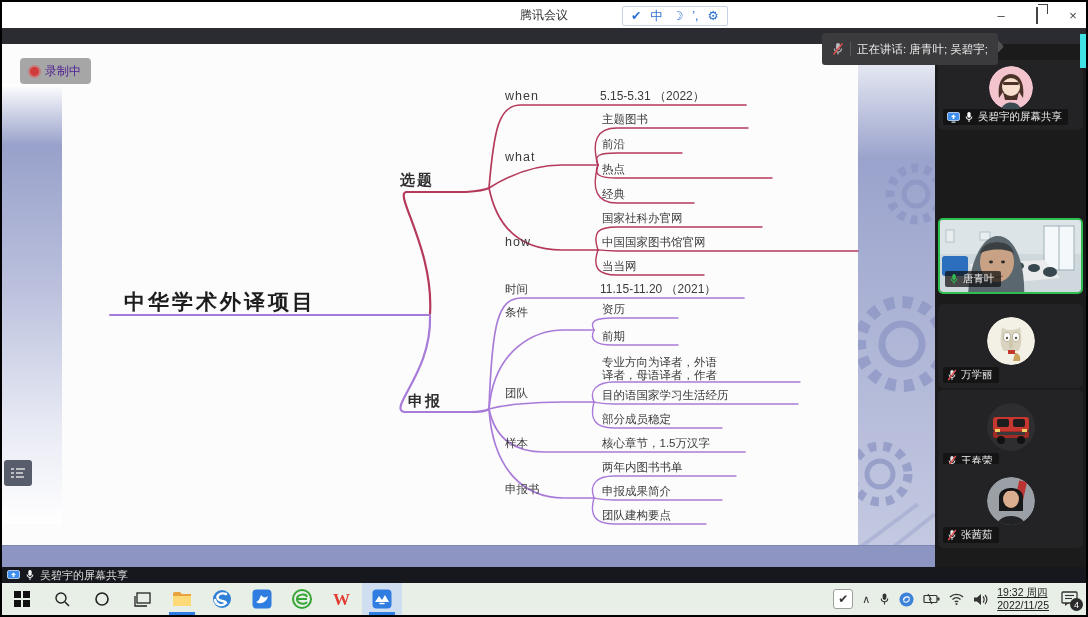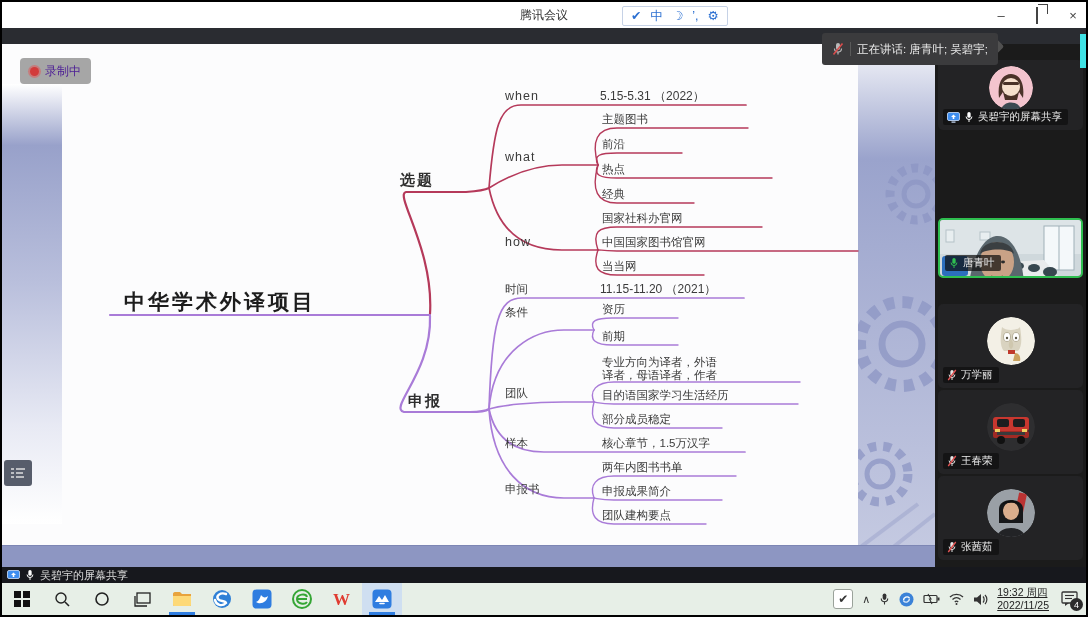--- a/index.html
+++ b/index.html
@@ -253,21 +253,21 @@
         <svg width="10" height="12" viewBox="0 0 12 14">
           <rect x="4" y="1" width="4" height="7" rx="2" fill="#fff"></rect>
           <path d="M2.5 6.5a3.5 3.5 0 0 0 7 0" stroke="#fff" fill="none" stroke-width="1.2"></path>
           <line x1="6" y1="10" x2="6" y2="13" stroke="#fff" stroke-width="1.2"></line>
         </svg>
         <span class="nm">吴碧宇的屏幕共享</span>
       </div>
     </div>
 
 
-    <div class="tile video-tile" style="top:174px;height:60px;">
+    <div class="tile video-tile" style="top:174px;height:76px;">
       <svg width="141" height="80" viewBox="0 0 141 80" preserveAspectRatio="none">
         <rect width="141" height="80" fill="#cfd8dc"></rect>
         <rect x="0" y="0" width="141" height="34" fill="#dde4e7"></rect>
         <rect x="104" y="6" width="30" height="44" fill="#f4f8fa" stroke="#9fb0b8"></rect>
         <line x1="119" y1="6" x2="119" y2="50" stroke="#9fb0b8"></line>
         <rect x="6" y="10" width="8" height="12" fill="#e8eef0" stroke="#b5c2c8"></rect>
         <rect x="40" y="12" width="10" height="8" fill="#e8eef0" stroke="#b5c2c8"></rect>
         <path d="M30 44 L104 40 L120 58 L34 66 Z" fill="#e9ebec"></path>
         <ellipse cx="78" cy="46" rx="6" ry="4" fill="#37474f"></ellipse>
         <ellipse cx="94" cy="48" rx="6" ry="4" fill="#37474f"></ellipse>
@@ -334,21 +334,21 @@
         <svg width="10" height="12" viewBox="0 0 12 14">
           <rect x="4" y="1" width="4" height="7" rx="2" fill="#e6e6e6"></rect>
           <path d="M2.5 6.5a3.5 3.5 0 0 0 7 0" stroke="#e6e6e6" fill="none" stroke-width="1.2"></path>
           <line x1="6" y1="10" x2="6" y2="13" stroke="#e6e6e6" stroke-width="1.2"></line>
           <line x1="1.5" y1="13" x2="10.5" y2="1" stroke="#e05252" stroke-width="1.6"></line>
         </svg>
         <span class="nm">万学丽</span>
       </div>
     </div>
 
-    <div class="tile" style="top:432px;height:84px;">
+    <div class="tile" style="top:420px;height:84px;">
       <div class="avatar" style="left:49px;top:13px;width:48px;height:48px;">
         <svg width="48" height="48" viewBox="0 0 48 48">
           <circle cx="24" cy="24" r="24" fill="#9aa0a6"></circle>
           <rect x="30" y="4" width="8" height="20" fill="#b33" transform="rotate(12 34 14)"></rect>
           <path d="M12 20 C12 8 36 8 36 20 L36 34 L12 34 Z" fill="#17181a"></path>
           <ellipse cx="24" cy="22" rx="8" ry="9" fill="#d9ad8d"></ellipse>
           <path d="M15 16 C18 10 30 10 33 16 C30 13 18 13 15 16 Z" fill="#0f0f10"></path>
           <path d="M10 48 C12 36 36 36 38 48 Z" fill="#222326"></path>
         </svg>
       </div>

